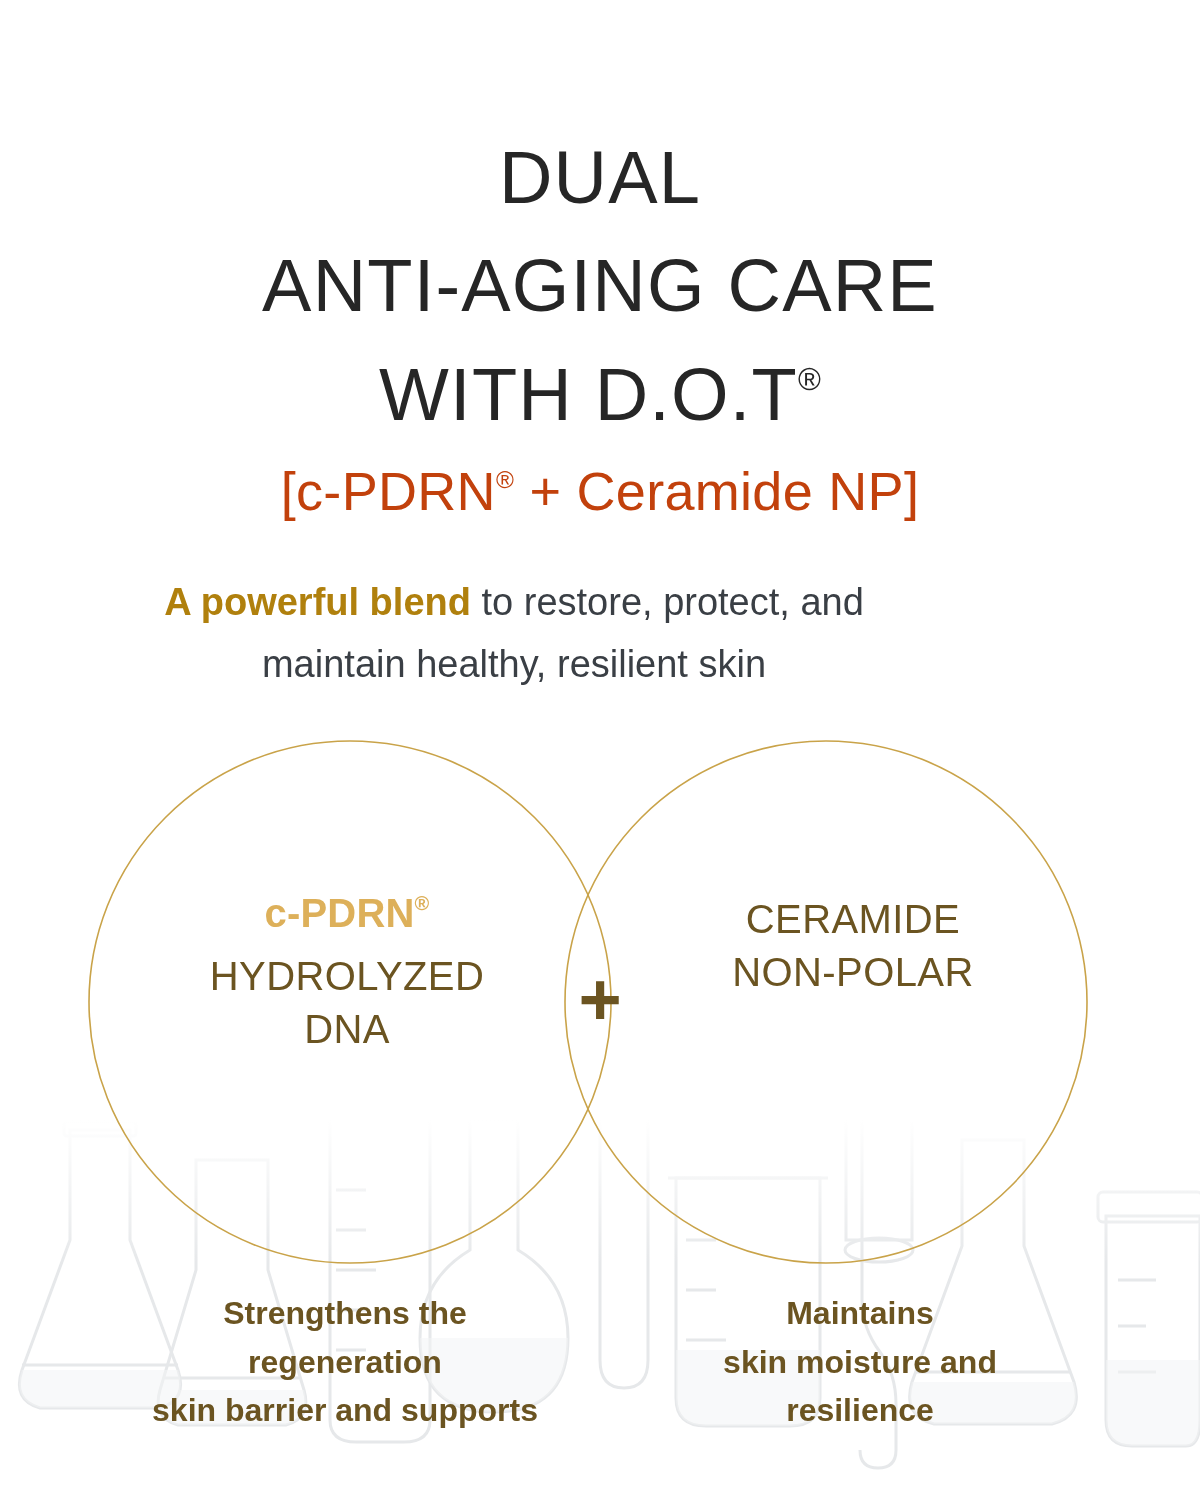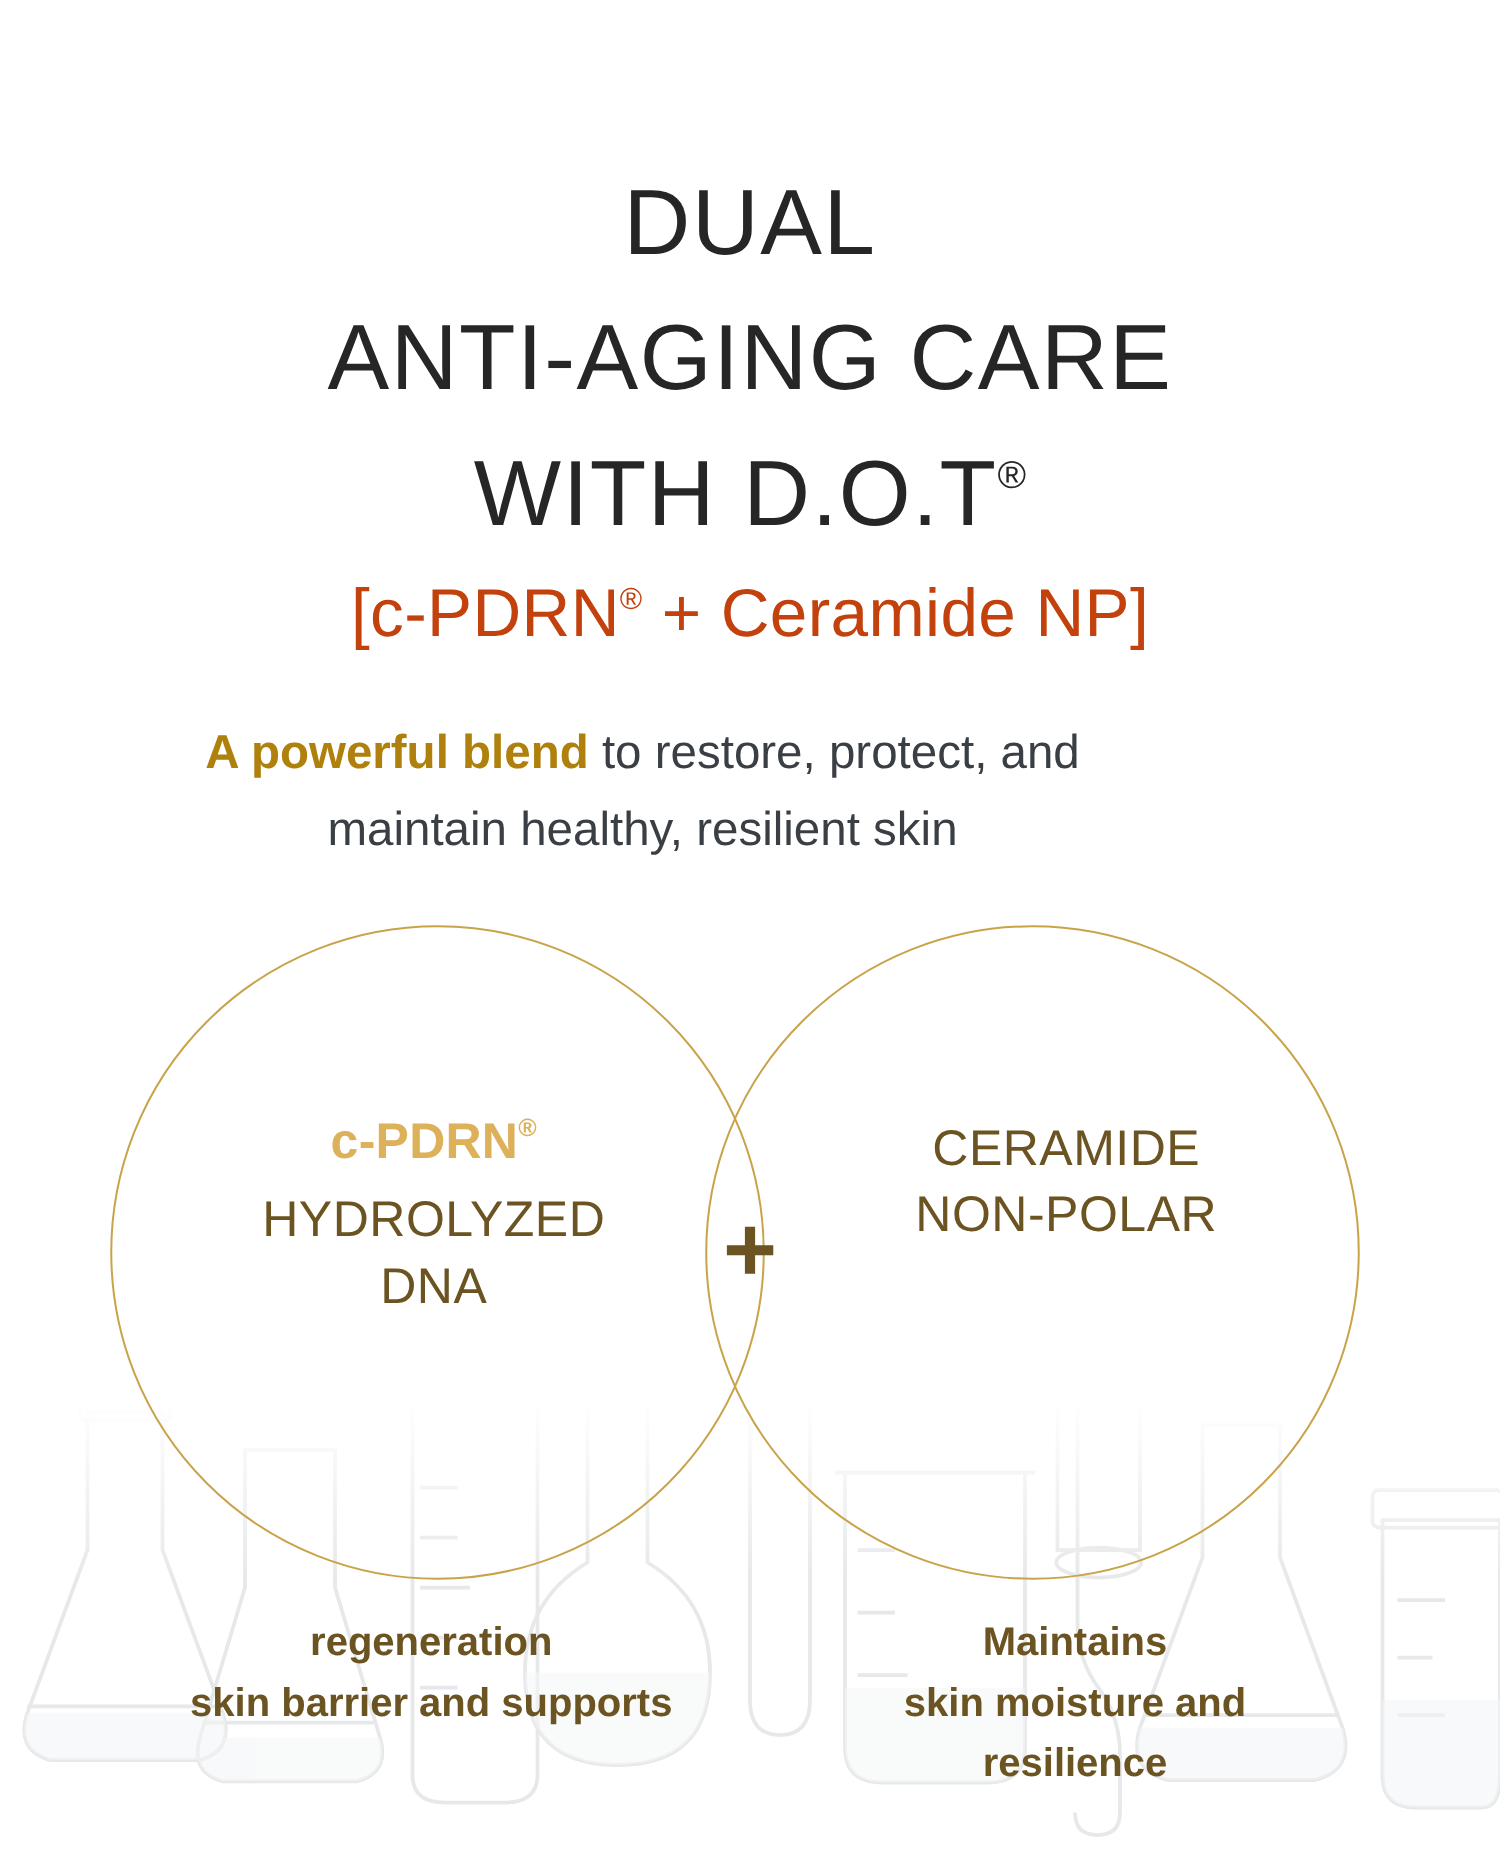--- a/index.html
+++ b/index.html
@@ -248,20 +248,21 @@
   <div class="plus-sign">+</div>
 
   <div class="venn-label" id="right-label">
     <span class="descriptor">
       <span class="ln">CERAMIDE</span>
       <span class="ln">NON-POLAR</span>
     </span>
   </div>
 
   <div class="benefit" id="left-benefit">
+    <span class="ln">Strengthens the</span>
     <span class="ln">regeneration</span>
     <span class="ln">skin barrier and supports</span>
   </div>
 
   <div class="benefit" id="right-benefit">
     <span class="ln">Maintains</span>
     <span class="ln">skin moisture and</span>
     <span class="ln">resilience</span>
   </div>
 

